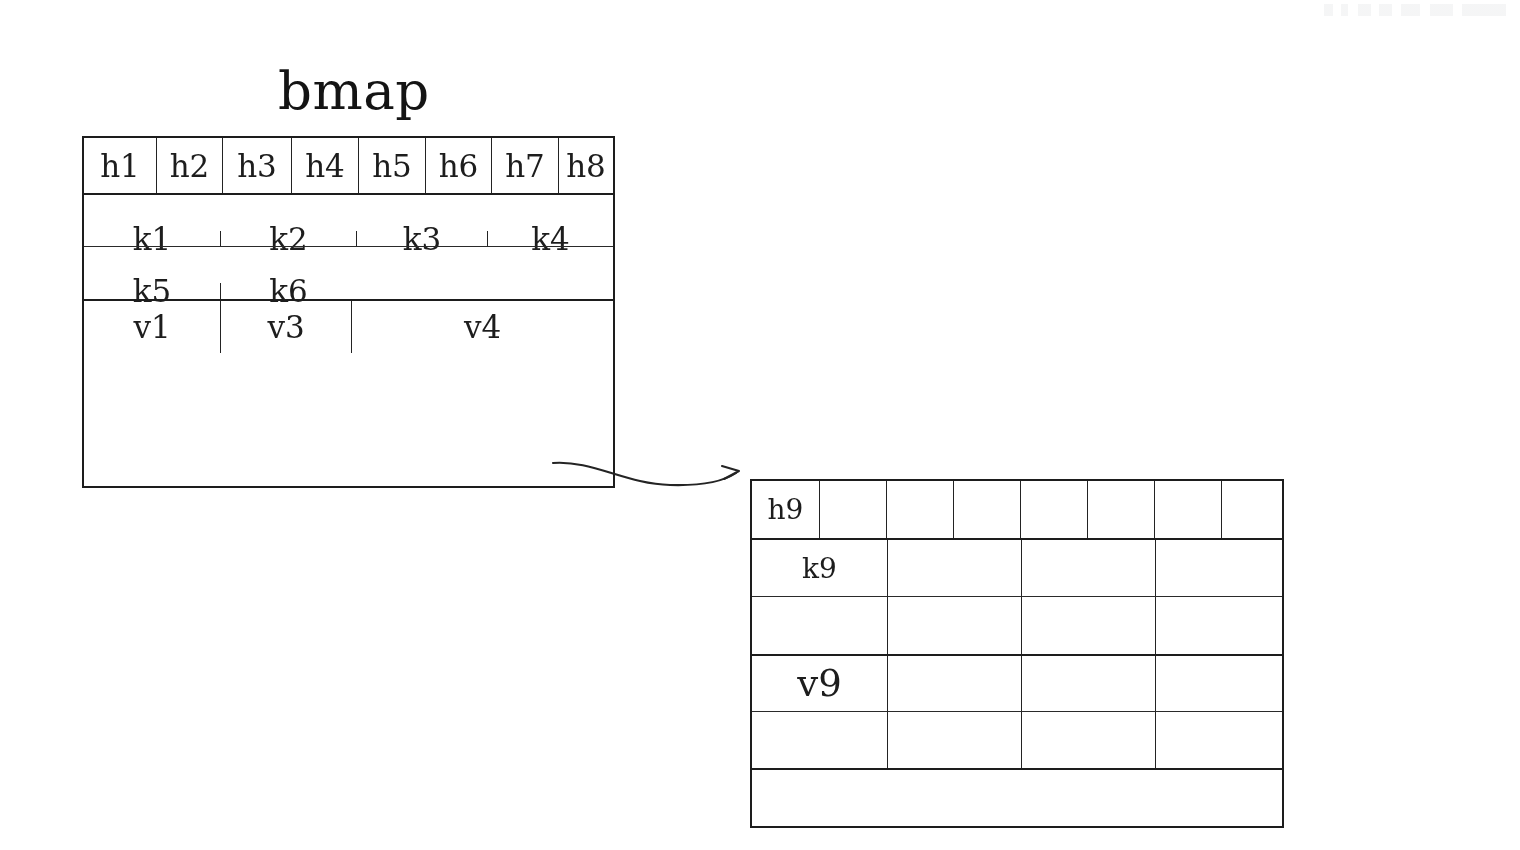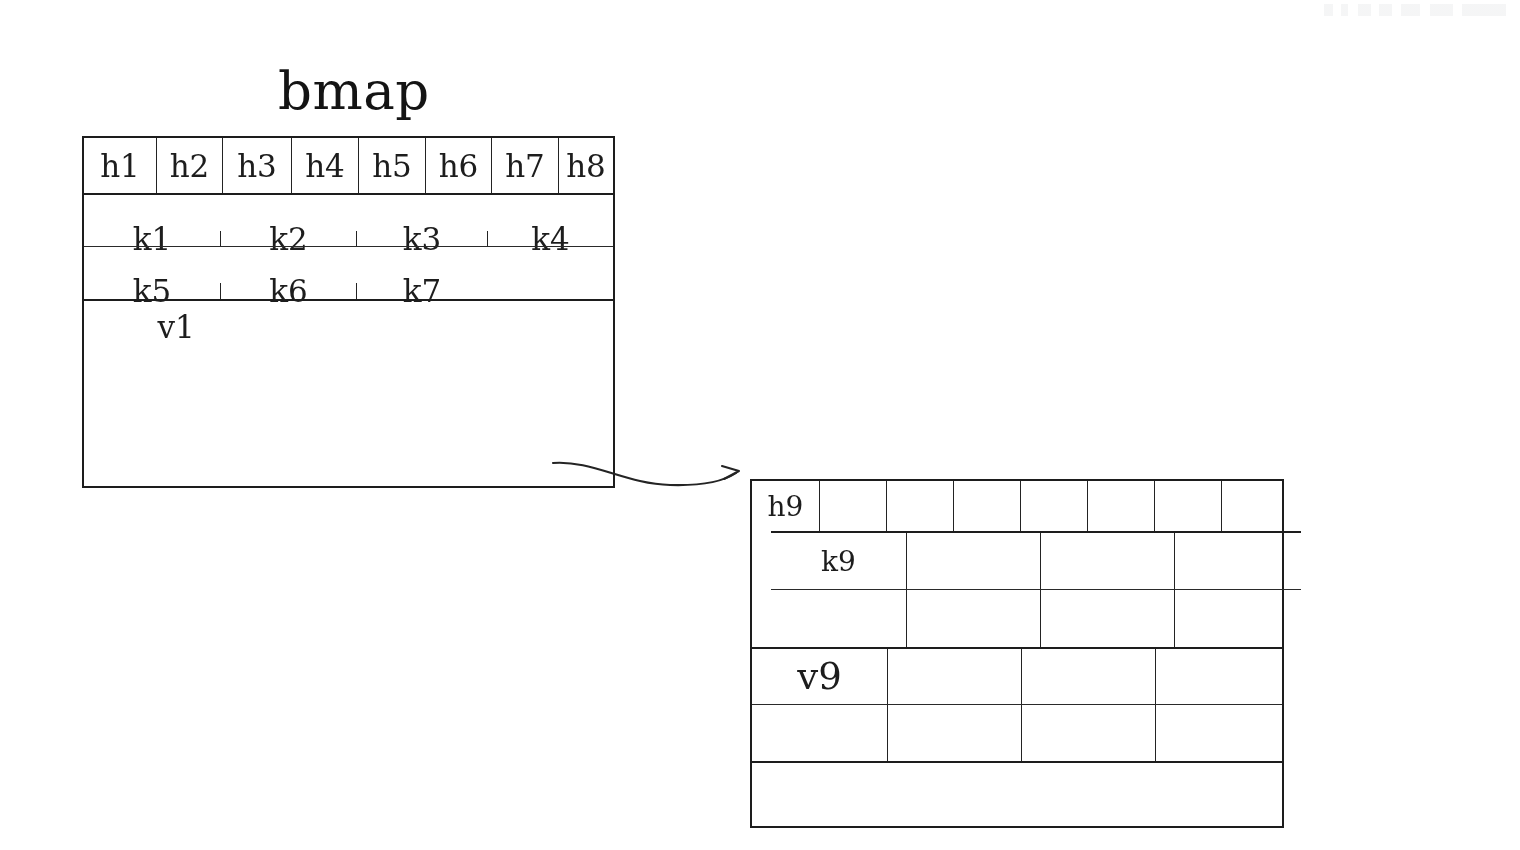--- a/index.html
+++ b/index.html
@@ -76,40 +76,40 @@
     left: 82px;
     top: 136px;
     width: 533px;
     height: 352px;
   }
   #bmap-struct .hrow   { height: 55px; }
   #bmap-struct .hcell  { font-size: 31px; }
   #bmap-struct .krow   { height: 53px; }
   #bmap-struct .kcell  { font-size: 31px; margin-top: 36px; }
   #bmap-struct .vrow   { height: 54px; }
-  #bmap-struct .vcell  { font-size: 31px; margin-left: 24px; }
+  #bmap-struct .vcell  { font-size: 31px; }
   #bmap-struct .orow   { height: 62px; }
   #bmap-struct .ocell  {
     justify-content: flex-start;
     padding-left: 98px;
     font-size: 31px;
     letter-spacing: 0.5px;
   }
   #bmap-struct .ocell .gap { display: inline-block; width: 36px; }
 
   
   #overflow-struct {
     left: 750px;
     top: 479px;
     width: 534px;
     height: 349px;
   }
-  #overflow-struct .hrow  { height: 50px; }
+  #overflow-struct .hrow  { height: 57px; }
   #overflow-struct .hcell { font-size: 28px; }
-  #overflow-struct .krow  { height: 58px; margin-left: 19px; }
+  #overflow-struct .krow  { height: 58px; }
   #overflow-struct .kcell { font-size: 28px; }
   #overflow-struct .vrow  { height: 57px; }
   #overflow-struct .vcell { font-size: 37px; }
   #overflow-struct .orow  { height: 57px; }
 
   
   #connector {
     position: absolute;
     left: 540px;
     top: 440px;
@@ -170,25 +170,26 @@
     <div class="row krow sep-top">
       <div class="cell kcell" style="width:136px">k1</div>
       <div class="cell kcell" style="width:136px">k2</div>
       <div class="cell kcell" style="width:131px">k3</div>
       <div class="cell kcell" style="flex:1">k4</div>
     </div>
 
     <div class="row krow hair-top">
       <div class="cell kcell" style="width:136px">k5</div>
       <div class="cell kcell" style="width:136px">k6</div>
-      <div class="cell kcell" style="width:131px">k7</div>
     </div>
 
     <div class="row vrow sep-top">
       <div class="cell vcell" style="width:136px">v1</div>
+      <div class="cell vcell" style="width:131px">v3</div>
+      <div class="cell vcell" style="flex:1">v4</div>
     </div>
 
 
   </div>
 
   <svg id="connector" viewBox="0 0 220 70">
     <path d="M 13 23 C 52 20, 86 44, 130 45 C 164 46, 184 41, 196 33" fill="none" stroke="#242424" stroke-width="2.1" stroke-linecap="round"></path>
     <path d="M 182 26 L 199 31 L 184 39" fill="none" stroke="#242424" stroke-width="2.1" stroke-linecap="round" stroke-linejoin="round"></path>
   </svg>
 

